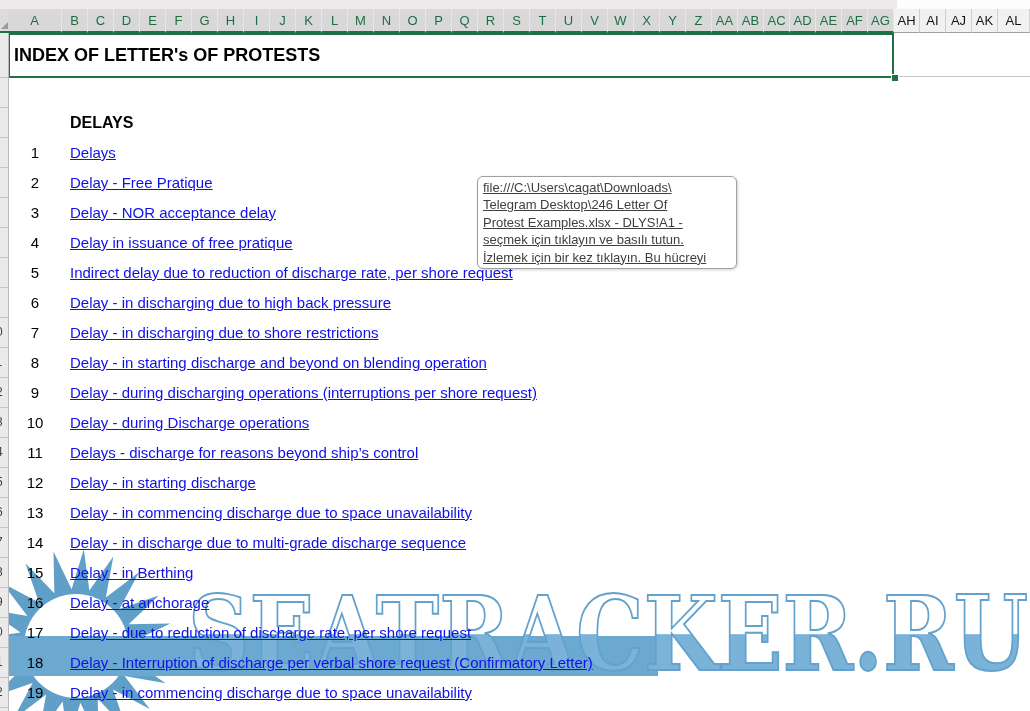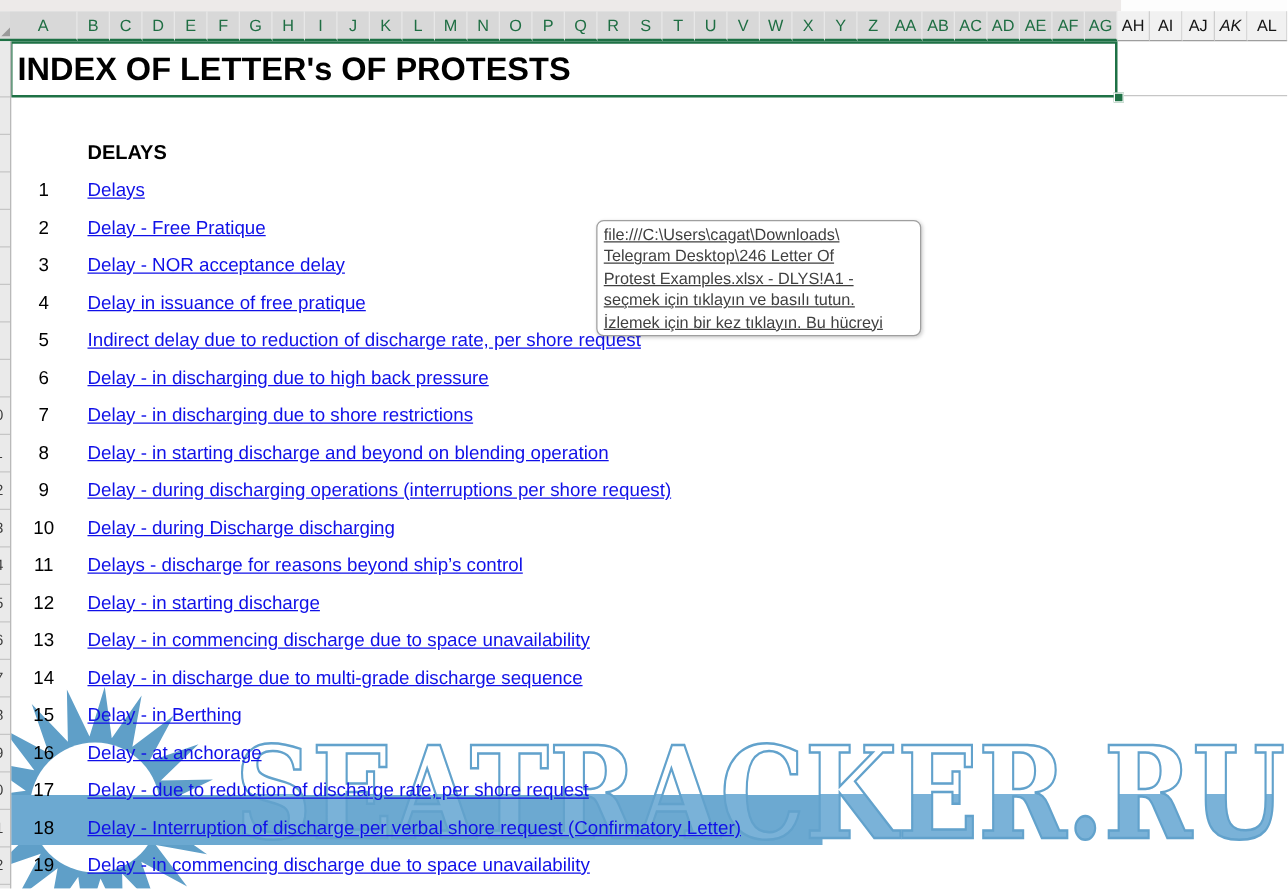--- a/index.html
+++ b/index.html
@@ -23,21 +23,21 @@
               border-right:1px solid #b9b9b9;box-sizing:content-box;overflow:hidden;z-index:3;}
   .rh{box-sizing:border-box;border-bottom:1px solid #c6c6c6;overflow:hidden;}
   .rh span{display:block;width:22px;margin-left:-15px;text-align:center;
            font-size:12px;color:#3d3d3d;line-height:29px;}
 
   .watermark{position:absolute;left:0;top:0;z-index:1;}
 
   .title-cell{position:absolute;left:8px;top:33px;width:886px;height:45px;box-sizing:border-box;
               border:2px solid #1e7145;background:#fff;display:flex;align-items:center;
               padding-left:4px;z-index:2;}
-  .title-cell span{font-weight:bold;font-size:26px;color:#000;letter-spacing:0;}
+  .title-cell span{font-weight:bold;font-size:18px;color:#000;letter-spacing:0;}
   .fill-handle{position:absolute;left:891px;top:74px;width:6px;height:6px;background:#1e7145;
                border:1px solid #fff;z-index:4;}
   .row1-ext{position:absolute;left:897px;top:76px;width:133px;height:1px;background:#c6c6c6;}
 
   .heading{position:absolute;left:70px;top:108px;height:30px;line-height:30px;
            font-weight:bold;font-size:16px;color:#000;z-index:2;}
 
   .item-row{position:absolute;left:8px;right:0;height:30px;z-index:2;}
   .item-num{position:absolute;left:0;top:0;width:54px;height:30px;line-height:30px;
             text-align:center;font-size:15px;color:#000;}
@@ -91,21 +91,21 @@
       <div class="ch sel" style="width: 26px;">AA</div>
       <div class="ch sel" style="width: 26px;">AB</div>
       <div class="ch sel" style="width: 26px; text-align: right;">AC</div>
       <div class="ch sel" style="width: 26px;">AD</div>
       <div class="ch sel" style="width: 26px;">AE</div>
       <div class="ch sel" style="width: 26px;">AF</div>
       <div class="ch sel" style="width: 26px;">AG</div>
       <div class="ch unsel" style="width: 26px;">AH</div>
       <div class="ch unsel" style="width: 26px;">AI</div>
       <div class="ch unsel" style="width: 26px;">AJ</div>
-      <div class="ch unsel" style="width: 26px; font-style: italic;">AK</div>
+      <div class="ch unsel" style="width: 26px;">AK</div>
       <div class="ch unsel" style="flex: 1 1 auto;">AL</div>
     </div>
 
   <div class="row-sliver" id="rowSliver">
       <div class="rh" style="height: 45px;">
         <span style="line-height: 44px;">1</span>
       </div>
       <div class="rh" style="height: 30px;">
         <span>2</span>
       </div>
@@ -226,21 +226,21 @@
       <div class="item-row" style="top: 348px;">
         <div class="item-num">8</div>
         <a class="item-link" href="#">Delay - in starting discharge and beyond on blending operation</a>
       </div>
       <div class="item-row" style="top: 378px;">
         <div class="item-num">9</div>
         <a class="item-link" href="#">Delay - during discharging operations (interruptions per shore request)</a>
       </div>
       <div class="item-row" style="top: 408px;">
         <div class="item-num">10</div>
-        <a class="item-link" href="#">Delay - during Discharge discharging</a>
+        <a class="item-link" href="#">Delay - during Discharge operations</a>
       </div>
       <div class="item-row" style="top: 438px;">
         <div class="item-num">11</div>
         <a class="item-link" href="#">Delays - discharge for reasons beyond ship’s control</a>
       </div>
       <div class="item-row" style="top: 468px;">
         <div class="item-num">12</div>
         <a class="item-link" href="#">Delay - in starting discharge</a>
       </div>
       <div class="item-row" style="top: 498px;">

